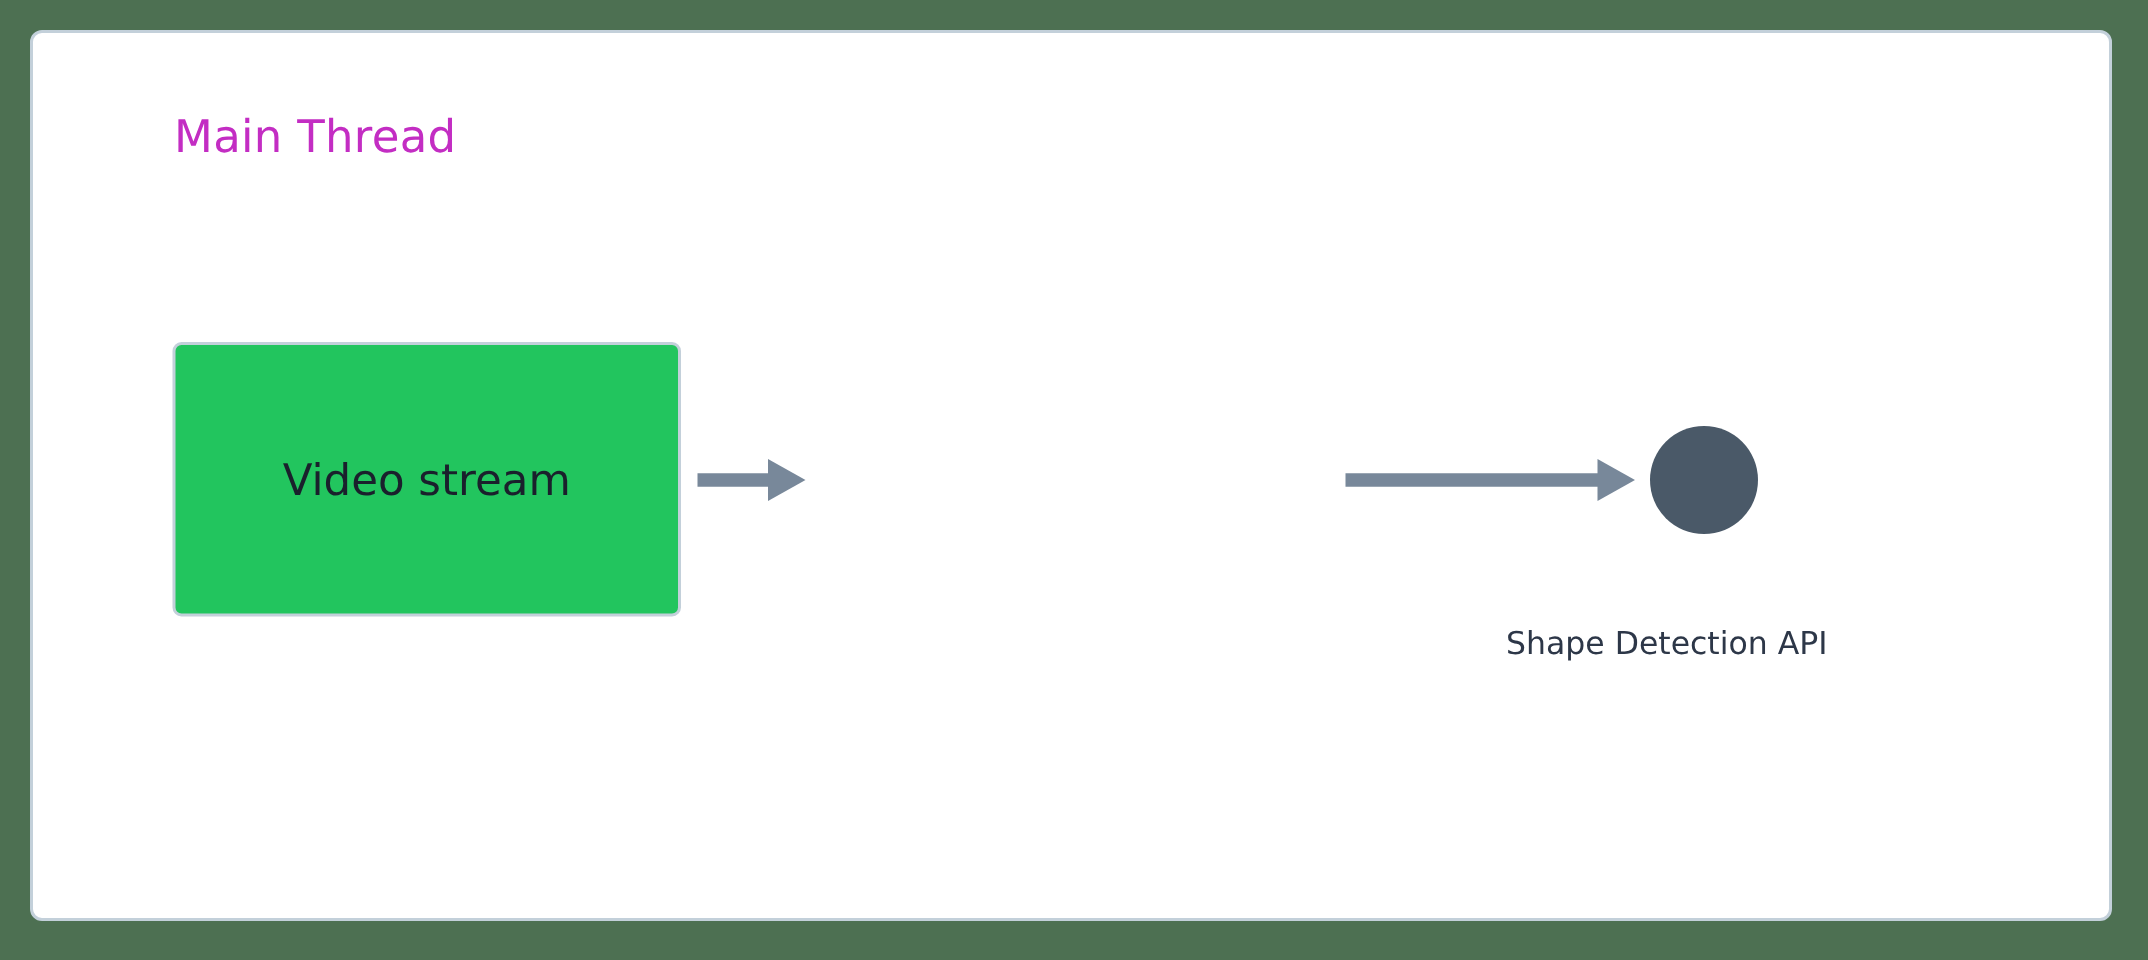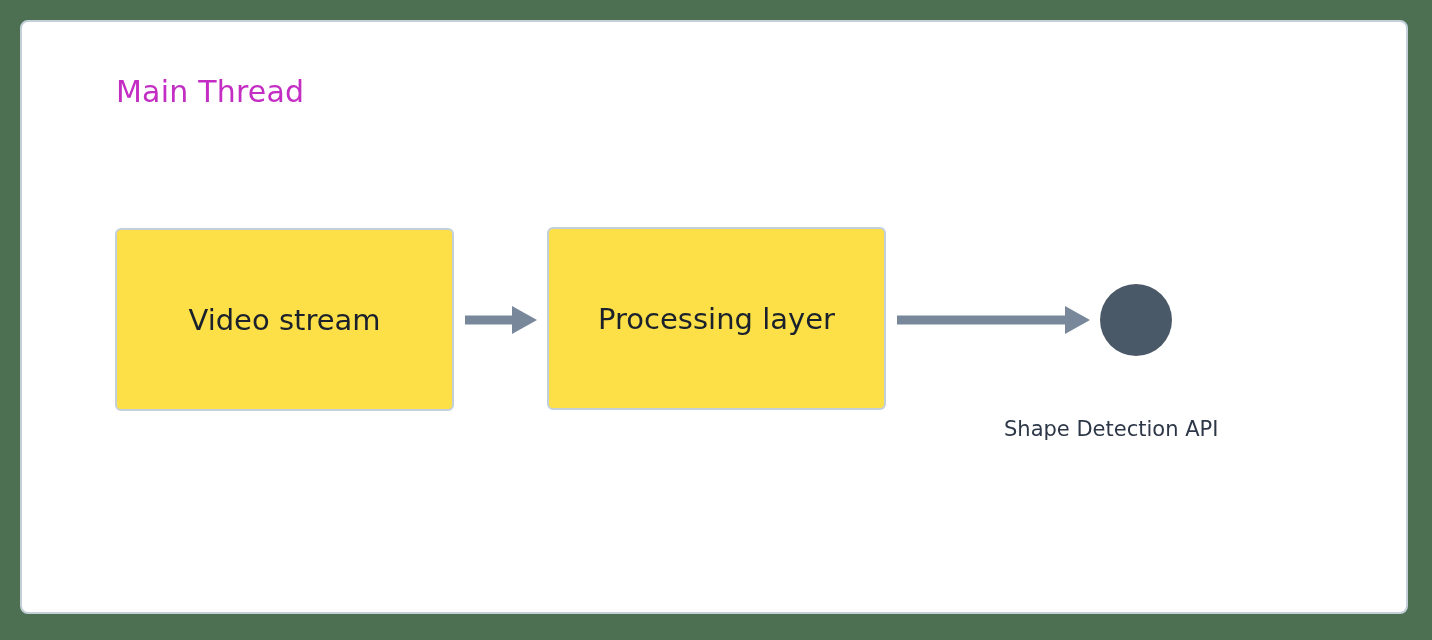--- a/index.html
+++ b/index.html
@@ -41,21 +41,21 @@
     font-size: 30px;
     color: #c32dc3;
     letter-spacing: 0.2px;
     white-space: nowrap;
   }
 
   
   .node-box {
     position: absolute;
     box-sizing: border-box;
-    background: #fde047;
+    background: #22c55e;
     border: 2px solid #c3d0da;
     border-radius: 6px;
     display: flex;
     align-items: center;
     justify-content: center;
   }
   .node-box .node-label {
     font-size: 29px;
     color: #1a202c;
     white-space: nowrap;
@@ -110,23 +110,20 @@
 <div id="diagram-canvas">
 
   <div id="thread-container"></div>
 
   <div id="thread-title">Main Thread</div>
 
   <div class="node-box" id="node-video-stream">
     <span class="node-label">Video stream</span>
   </div>
 
-  <div class="node-box" id="node-processing-layer">
-    <span class="node-label">Processing layer</span>
-  </div>
 
   <svg id="arrow-layer" viewBox="0 0 1432 640" xmlns="http://www.w3.org/2000/svg">
 
     <g>
       <line x1="465" y1="320" x2="516" y2="320" stroke="#78889a" stroke-width="9" stroke-linecap="butt"></line>
       <polygon points="512,306 537,320 512,334" fill="#78889a"></polygon>
     </g>
 
     <g>
       <line x1="897" y1="320" x2="1069" y2="320" stroke="#78889a" stroke-width="9" stroke-linecap="butt"></line>

